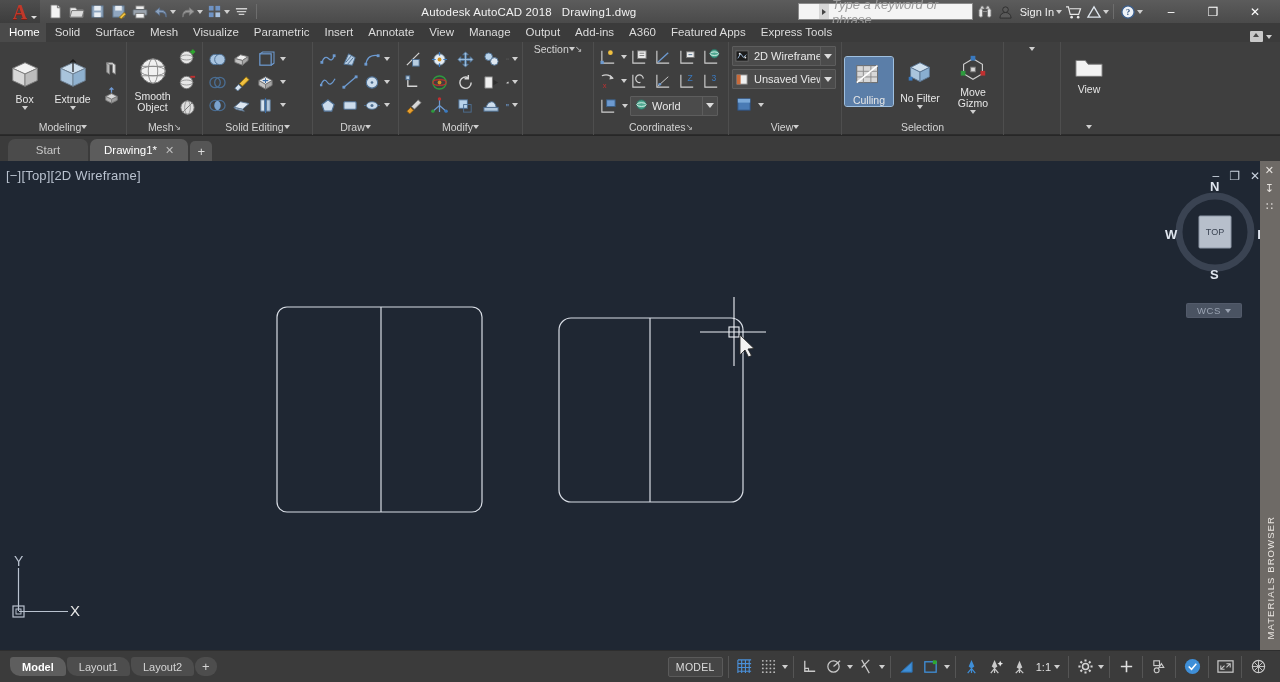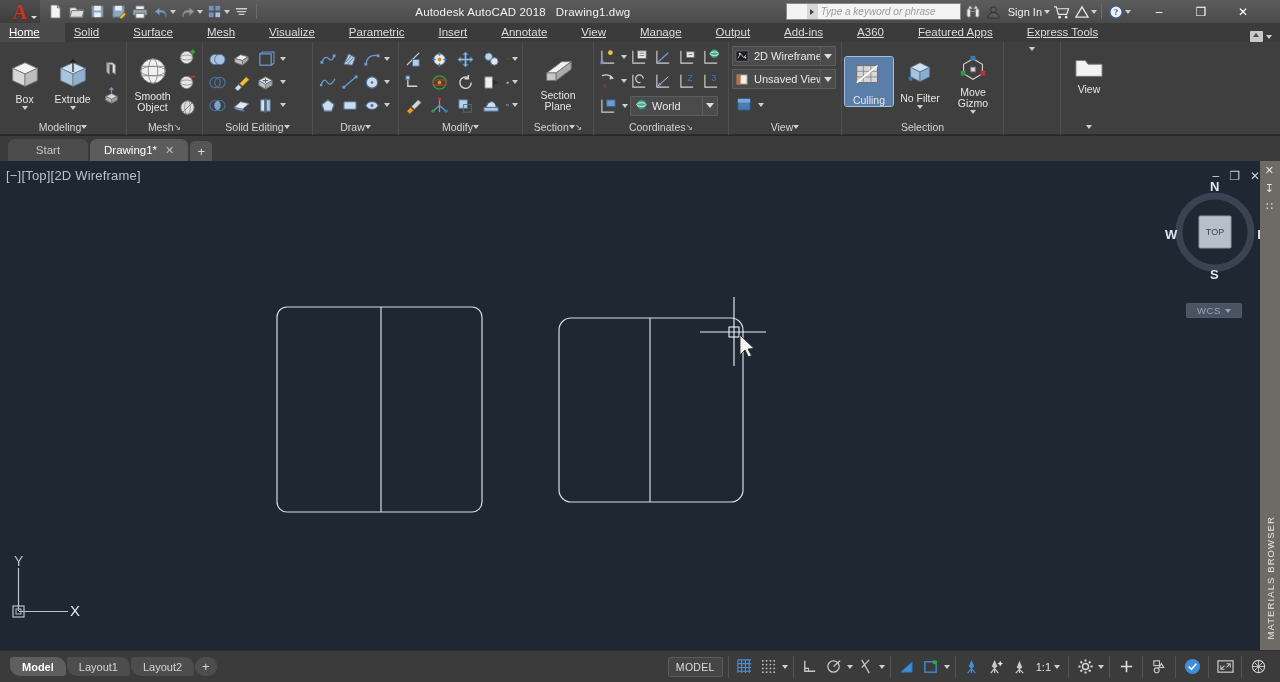--- a/index.html
+++ b/index.html
@@ -38,41 +38,41 @@
   }
   .qat-sep { width:1px; height:15px; background:#6d6d6d; margin:0 3px; }
   .qat-caret { border-left:3px solid transparent;border-right:3px solid transparent;border-top:4px solid #cfcfcf; margin-left:-2px;}
   .title-text {
     flex: 1; text-align: center; color: #f2f2f2; font-size: 11.5px;
     letter-spacing: .15px; white-space: nowrap;
   }
   .title-text .dwg { margin-left: 10px; }
   .searchbox {
     width: 175px; height: 17px; background: #f4f4f4; border: 1px solid #8a8a8a;
-    display: flex; align-items: center; font-size: 10px; color: #9a9a9a;
+    display: flex; align-items: center; font-size: 13px; color: #9a9a9a;
     font-style: italic; padding-left: 20px; margin-right: 2px;
   }
   .search-caret { width:11px;height:15px;background:#d7d7d7; margin-right:3px;
      display:flex;align-items:center;justify-content:center;}
   .search-caret i{border-top:3px solid transparent;border-bottom:3px solid transparent;border-left:4px solid #444;}
-  .tb-right { display: flex; align-items: center; gap: 1px; padding-right: 16px; height:23px;}
+  .tb-right { display: flex; align-items: center; gap: 1px; padding-right: 4px; height:23px;}
   .tb-btn { width: 20px; height: 21px; display:flex;align-items:center;justify-content:center;}
   .signin { color: #f0f0f0; font-size: 11px; padding: 0 3px; }
   .wincontrols { display: flex; height: 23px; margin-left: 6px;}
   .wincontrols div {
     width: 42px; height: 23px; display: flex; align-items: center; justify-content: center;
     color: #fff; font-size: 12px;
   }
 
   
   .ribbon-tabs {
     position: absolute; left: 0; top: 23px; width: 1280px; height: 19px;
     background: #3b3b3b; display: flex; align-items: flex-end; font-size: 11.5px;
   }
-  .rtab { padding: 2px 25px 3px 9px; color: #dcdcdc; height:19px; line-height:15px; white-space:nowrap;text-decoration:underline;}
+  .rtab { padding: 2px 6px 3px 9px; color: #dcdcdc; height:19px; line-height:15px; white-space:nowrap;}
   .rtab.active { background: #4a4a4a; color: #ffffff; }
   .ribbon-tabs .spacer { flex:1; }
   .panel-minbtn { display:flex; align-items:center; gap:3px; padding-right:8px; }
   .panel-minbtn .icn { width:13px;height:11px;background:#c9c9c9;border-radius:1px;position:relative;}
   .panel-minbtn .icn:after{content:'';position:absolute;left:3px;top:2px;border-left:3px solid transparent;border-right:3px solid transparent;border-bottom:4px solid #4a4a4a;}
   .panel-minbtn .cr{border-left:3px solid transparent;border-right:3px solid transparent;border-top:4px solid #cfcfcf;}
 
   
   .ribbon {
     position: absolute; left: 0; top: 42px; width: 1280px; height: 93px;
@@ -681,30 +681,20 @@
             </div>
         </div>
       </div>
       <div class="rpanel-title">
         <span>Modify</span>
           <span class="dd"></span>
       </div>
     </div>
 
     <div class="rpanel" style="width:71px">
-      <div class="rpanel-body" style="justify-content:center">
-        <div class="bigbtn" style="width:58px">
-          <svg width="38" height="32" viewBox="0 0 40 34">
-              <path d="M8 18 L24 6 L34 6 L18 18Z" fill="#f0f0f0" stroke="#777"></path>
-              <path d="M8 18 v8 L18 26 V18Z" fill="#c8c8c8" stroke="#777"></path>
-              <path d="M34 6 v8 L18 26 V18Z" fill="#ababab" stroke="#777"></path>
-            </svg>
-          <span class="lbl" style="line-height:11px">Section Plane</span>
-        </div>
-      </div>
       <div class="rpanel-title">
         <span>Section</span>
           <span class="dd"></span>
           <span class="arrw">↘</span>
       </div>
     </div>
 
     <div class="rpanel" style="width:135px">
       <div class="rpanel-body" style="align-items:flex-start;padding-top:3px">
         <div style="display:flex;flex-direction:column;gap:1px;width:100%">

